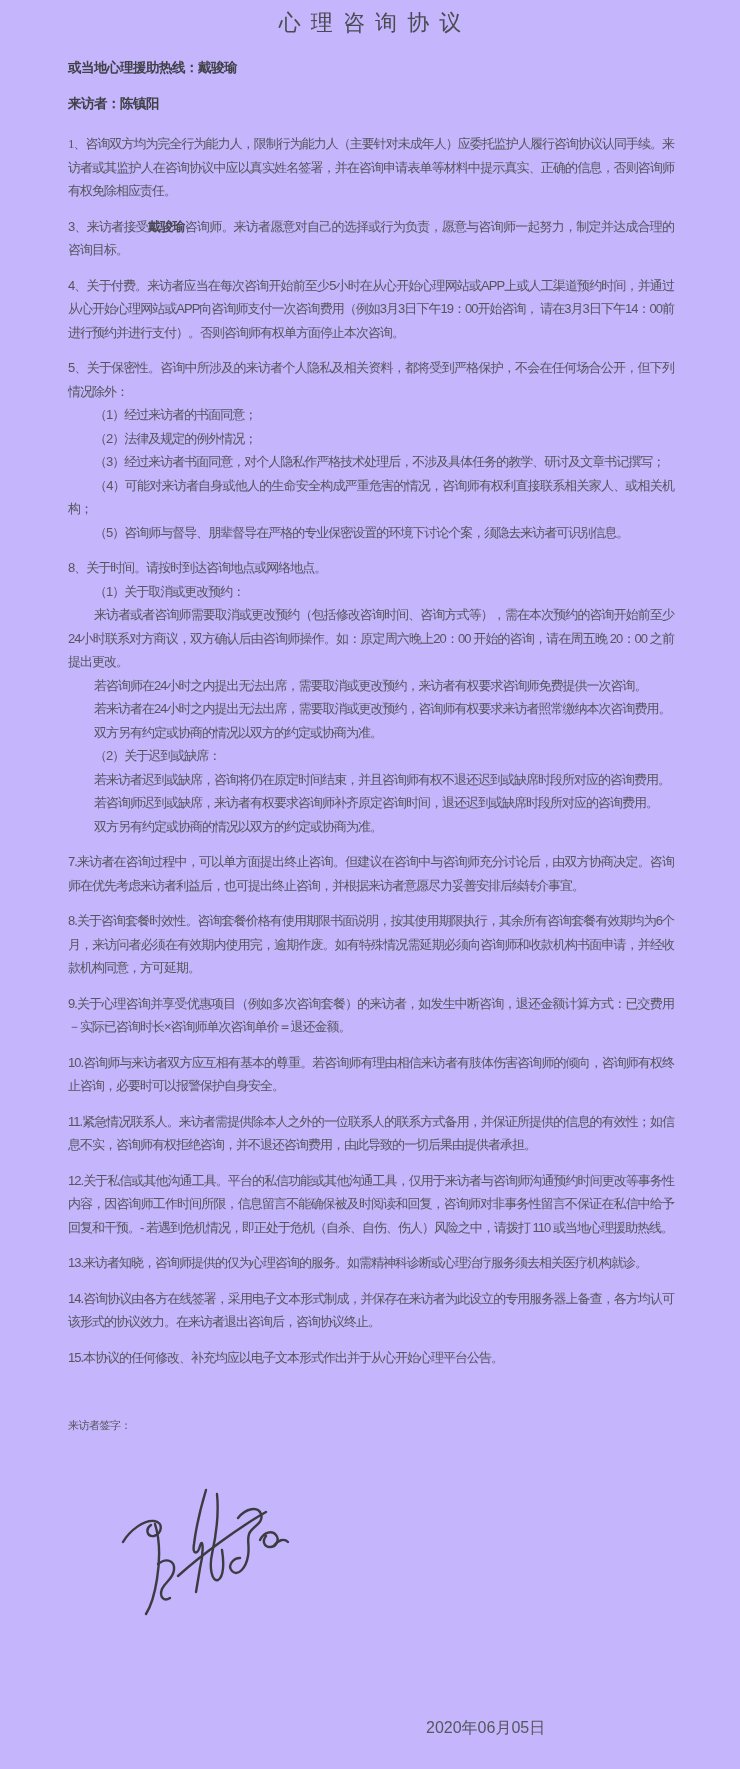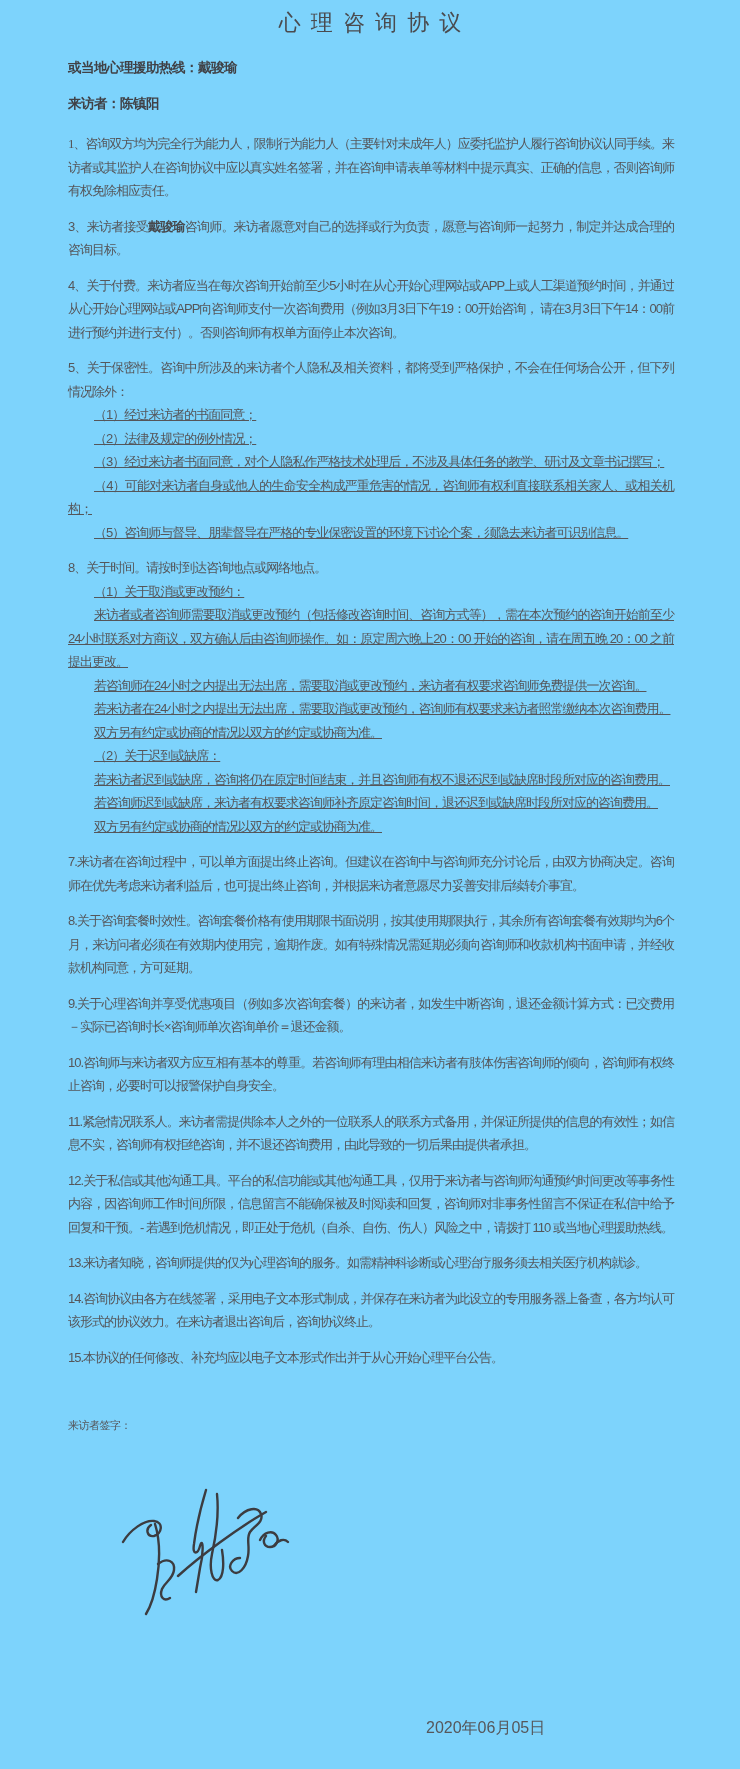--- a/index.html
+++ b/index.html
@@ -5,21 +5,21 @@
   html, body {
     margin: 0;
     padding: 0;
     background: #ececee;
   }
   .page {
     position: relative;
     width: 740px;
     height: 1769px;
     overflow: hidden;
-    background: #7dd3fc;
+    background: #c4b5fd;
     font-family: "Liberation Sans", sans-serif;
     color: #55565a;
   }
   .content {
     padding: 8px 66px 0 68px;
   }
   .doc-title {
     margin: 0 0 20px 0;
     text-align: center;
     font-size: 22px;
@@ -39,21 +39,21 @@
   p.clause, p.sub {
     margin: 0;
     font-size: 13px;
     line-height: 23.5px;
     letter-spacing: -1px;
     color: #55565a;
     text-align: justify;
   }
   p.clause { margin-top: 12px; }
   p.first-clause { margin-top: 18px; font-family: Liberation Serif, serif; }
-  p.sub { text-indent: 2em; text-decoration: underline; }
+  p.sub { text-indent: 2em; }
   .bold-name { font-weight: 700; color: #47484c; }
   .sign-label {
     position: absolute;
     left: 68px;
     top: 1418px;
     font-size: 11px;
     letter-spacing: -0.5px;
     color: #55565a;
   }
   .signature-wrap {

